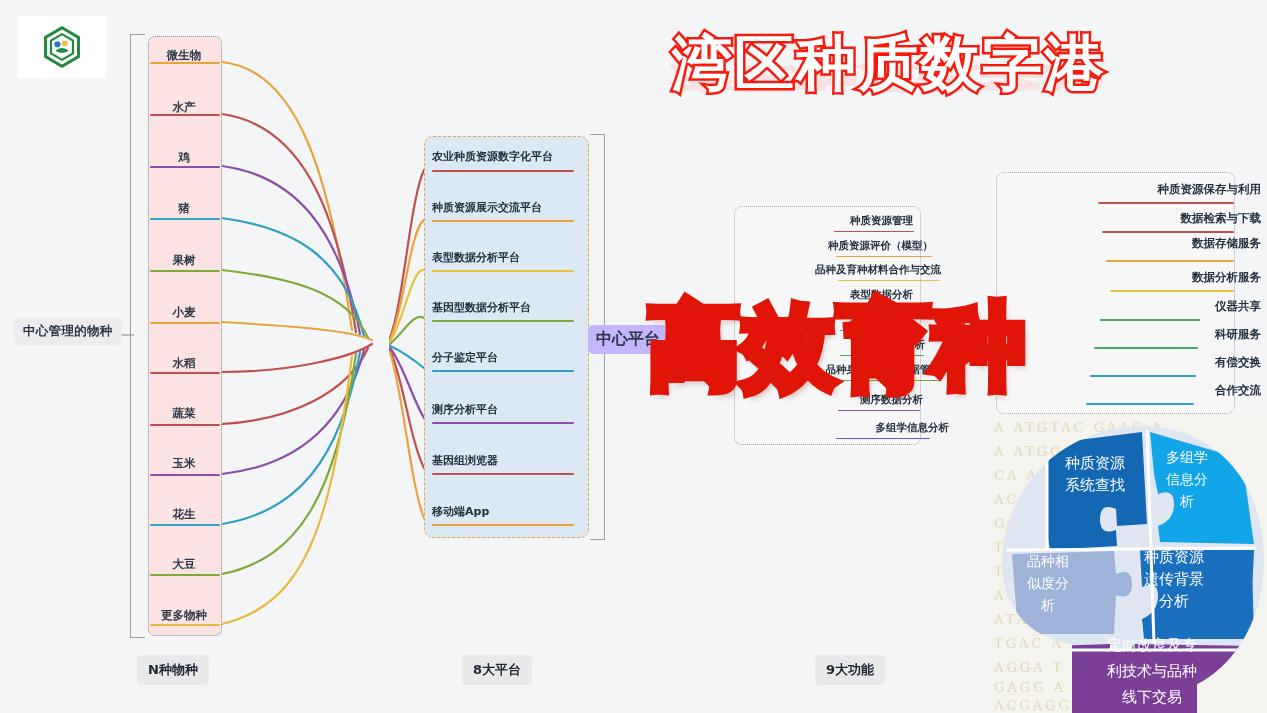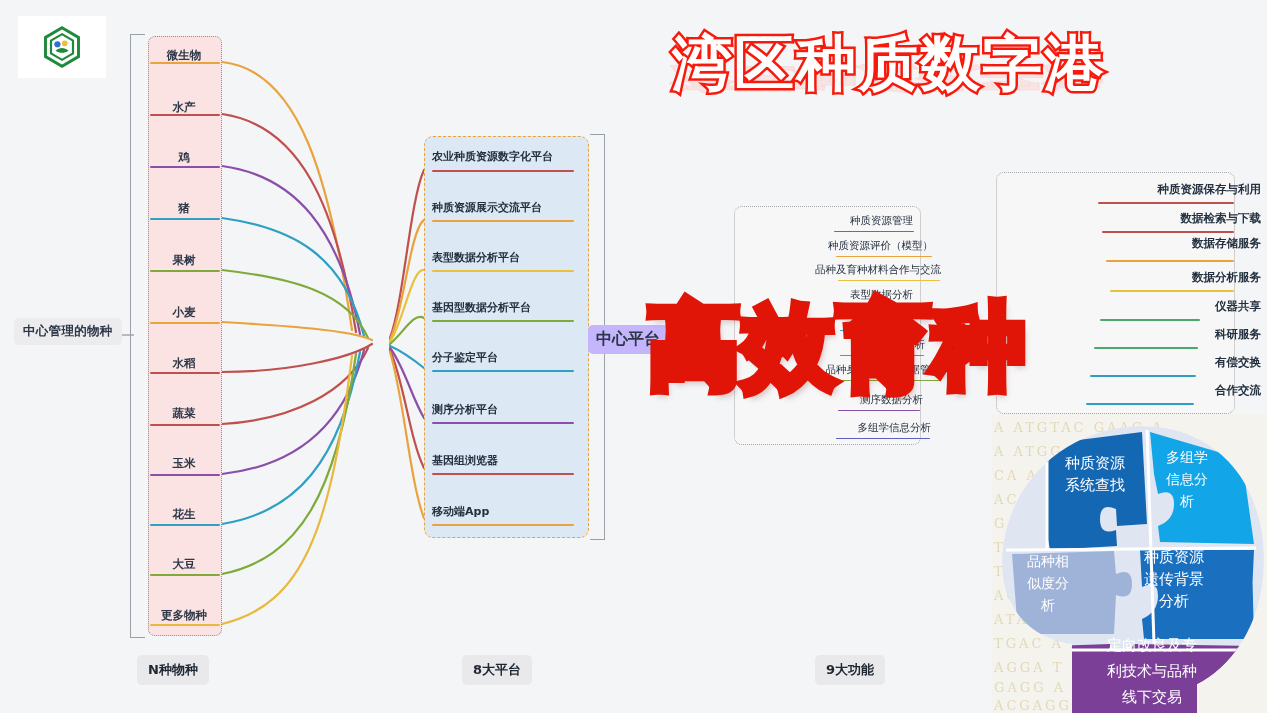--- a/index.html
+++ b/index.html
@@ -62,21 +62,21 @@
   }
   .plat-rule{position:absolute;height:1.6px;border-radius:2px;}
 
   
   .func-box{
     position:absolute;left:734px;top:206px;width:185px;height:237px;
     border:1.5px dotted #a7a7a7;border-radius:8px;background:#f7f7f8;
   }
   .func-item{
     position:absolute;right:0;
-    font-size:10.5px;font-weight:normal;color:#23303f;white-space:nowrap;
+    font-size:10.5px;font-weight:bold;color:#23303f;white-space:nowrap;
   }
   .func-rule{position:absolute;height:1.4px;border-radius:2px;}
 
   
   .serv-box{
     position:absolute;left:996px;top:172px;width:237px;height:240px;
     border:1.5px dotted #a7a7a7;border-radius:8px;background:#f7f7f8;
   }
   .serv-item{
     position:absolute;right:6px;text-align:right;
@@ -279,21 +279,21 @@
 
   <div class="func-item" style="top:338px;right:342px">品种相似度分析</div>
   <div class="func-rule" style="left:840px;top:355px;width:84px;background:#4aa86a"></div>
 
   <div class="func-item" style="top:363px;right:326px">品种身份鉴定及数据管理</div>
   <div class="func-rule" style="left:838px;top:380px;width:102px;background:#7fa93a"></div>
 
   <div class="func-item" style="top:393px;right:344px">测序数据分析</div>
   <div class="func-rule" style="left:838px;top:410px;width:82px;background:#8a4fa8"></div>
 
-  <div class="func-item" style="top:421px;right:336px">多组学信息分析</div>
+  <div class="func-item" style="top:421px;right:318px">多组学信息分析</div>
   <div class="func-rule" style="left:836px;top:438px;width:94px;background:#5c5fc4"></div>
 
   <div class="serv-box"></div>
 
   <div class="serv-item" style="top:182px">种质资源保存与利用</div>
   <div class="serv-rule" style="left:1098px;top:202px;width:136px;background:#c0504d"></div>
 
   <div class="serv-item" style="top:211px">数据检索与下载</div>
   <div class="serv-rule" style="left:1102px;top:231px;width:132px;background:#c0504d"></div>
 

